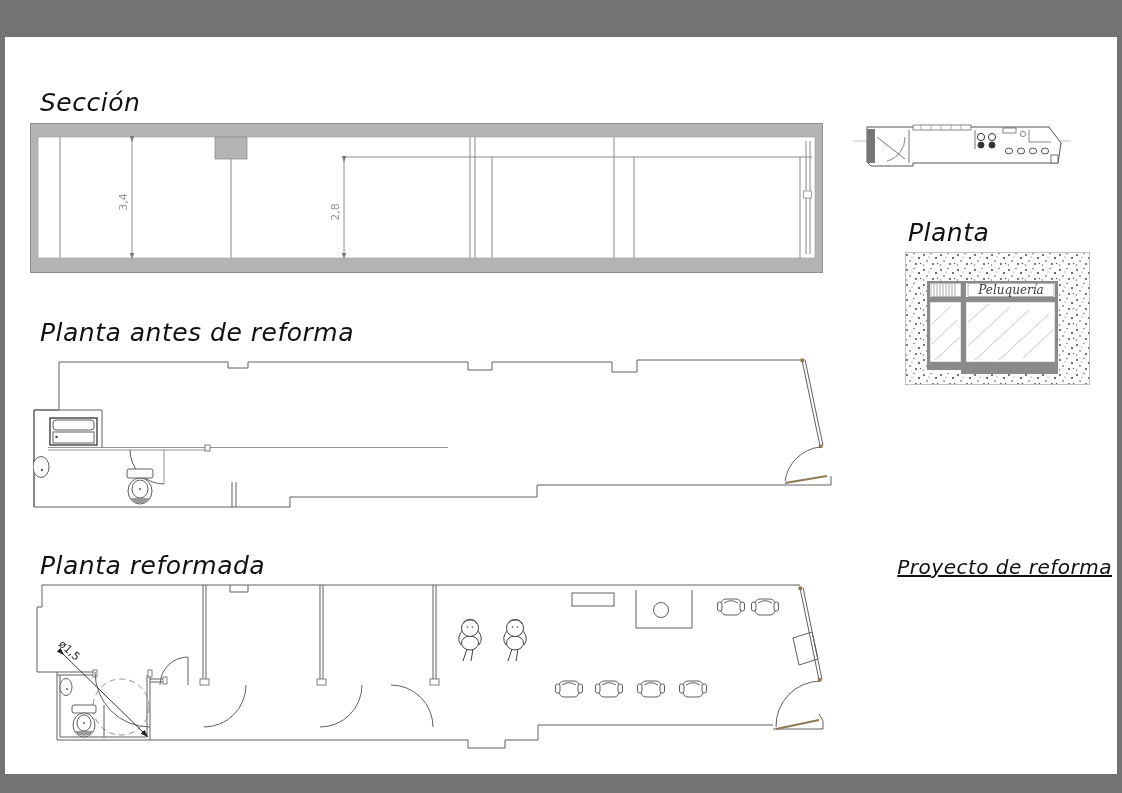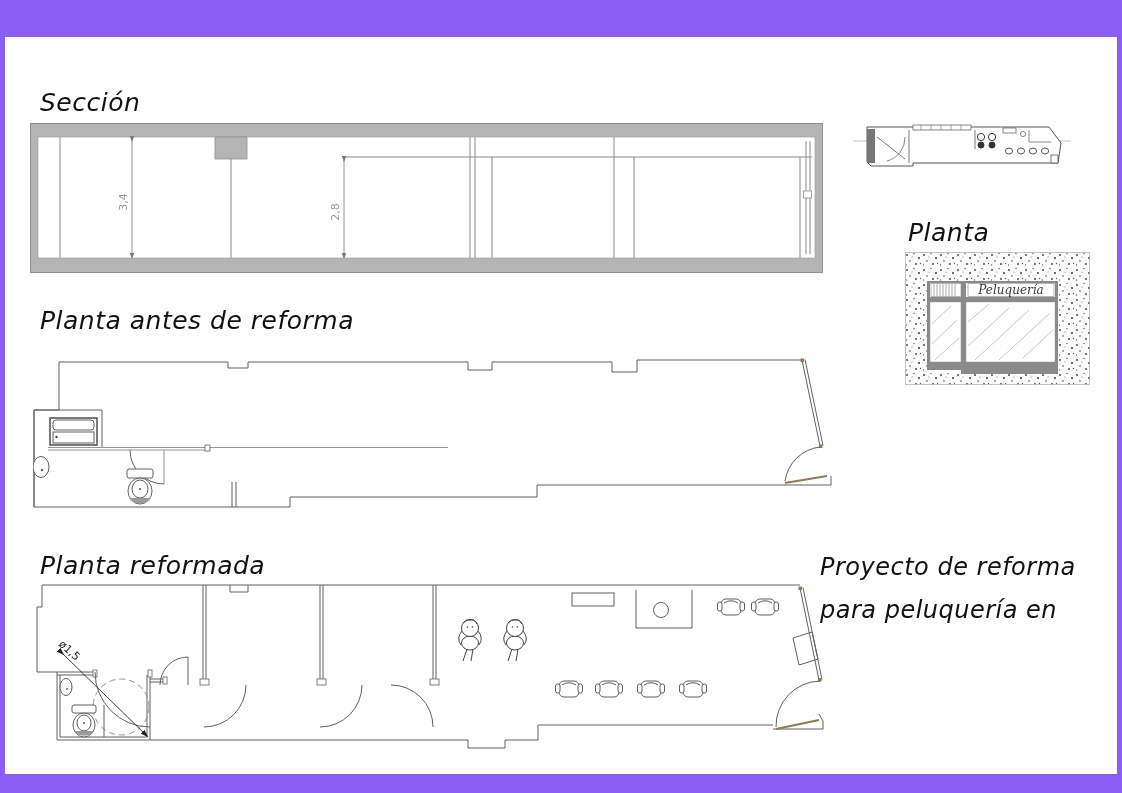--- a/index.html
+++ b/index.html
@@ -1,22 +1,22 @@
 <!DOCTYPE html>
 <html><head>
 <meta charset="utf-8">
 <style>
   html,body{margin:0;padding:0;background:#000;}
-  .canvas{position:relative;width:1122px;height:793px;background:#8b5cf6;overflow:hidden;
+  .canvas{position:relative;width:1122px;height:793px;background:#737373;overflow:hidden;
           font-family:"DejaVu Sans",sans-serif;}
   .paper{position:absolute;left:5px;top:37px;width:1112px;height:737px;background:#fff;}
   .abs{position:absolute;}
   .hand{font-family:"DejaVu Sans",sans-serif;font-style:italic;color:#111;}
   .title{font-size:25px;letter-spacing:0.5px;white-space:nowrap;}
-  .note{width:292px;text-align:left;font-size:24px;line-height:43px;letter-spacing:0.5px;}
+  .note{width:292px;text-align:right;font-size:20px;line-height:43px;letter-spacing:0.5px;text-decoration:underline;}
   svg{display:block;}
   .plan-line{stroke:#606060;fill:none;stroke-width:1;}
   .thin{stroke:#8a8a8a;fill:none;stroke-width:1;}
 </style>
 </head>
 <body>
 
 <div class="canvas">
   <div class="paper"></div>
 
@@ -142,21 +142,21 @@
     <g stroke="#b8b8b8" stroke-width="0.8">
       <rect x="61" y="50" width="89" height="60" fill="#fff" stroke="#999" stroke-width="0.5"></rect>
       <line x1="63" y1="70" x2="84" y2="52"></line>
         <line x1="63" y1="94" x2="104" y2="56"></line>
       <line x1="70" y1="108" x2="124" y2="58"></line>
         <line x1="94" y1="108" x2="144" y2="62"></line>
       <line x1="118" y1="106" x2="148" y2="78"></line>
     </g>
   </svg>
 
-  <div class="abs hand title" style="left:40px;top:306px;">Planta antes de reforma</div>
+  <div class="abs hand title" style="left:40px;top:318px;">Planta antes de reforma</div>
 
   <svg class="abs" style="left:33px;top:348px;" width="800" height="166" viewBox="0 0 800 166">
 
     <path class="plan-line" d="M26,14 H195 V20 H215 V14 H435 V22 H459 V14 H579 V24 H604 V12 H769
          M26,14 V62 H1 V159 H257 V149 H504 V137 H798 V128
          M1,159 V62"></path>
 
     <line x1="769" y1="12" x2="787" y2="98" class="plan-line"></line>
     <line x1="772" y1="11.5" x2="790" y2="97.5" class="plan-line"></line>
     <rect x="767.5" y="10.5" width="3.5" height="3.5" fill="#8f7a55" stroke="none"></rect>
@@ -294,15 +294,14 @@
     <use href="#chair" x="536" y="108"></use>
     <use href="#chair" x="576" y="108"></use>
     <use href="#chair" x="618" y="108"></use>
     <use href="#chair" x="660" y="108"></use>
     <use href="#chair" x="698" y="26"></use>
     <use href="#chair" x="732" y="26"></use>
   </svg>
 
   <div class="abs hand note" style="left:820px;top:546px;">
     <div>Proyecto de reforma</div>
-    <div>para peluquería en</div>
   </div>
 </div>
 
 </body></html>

